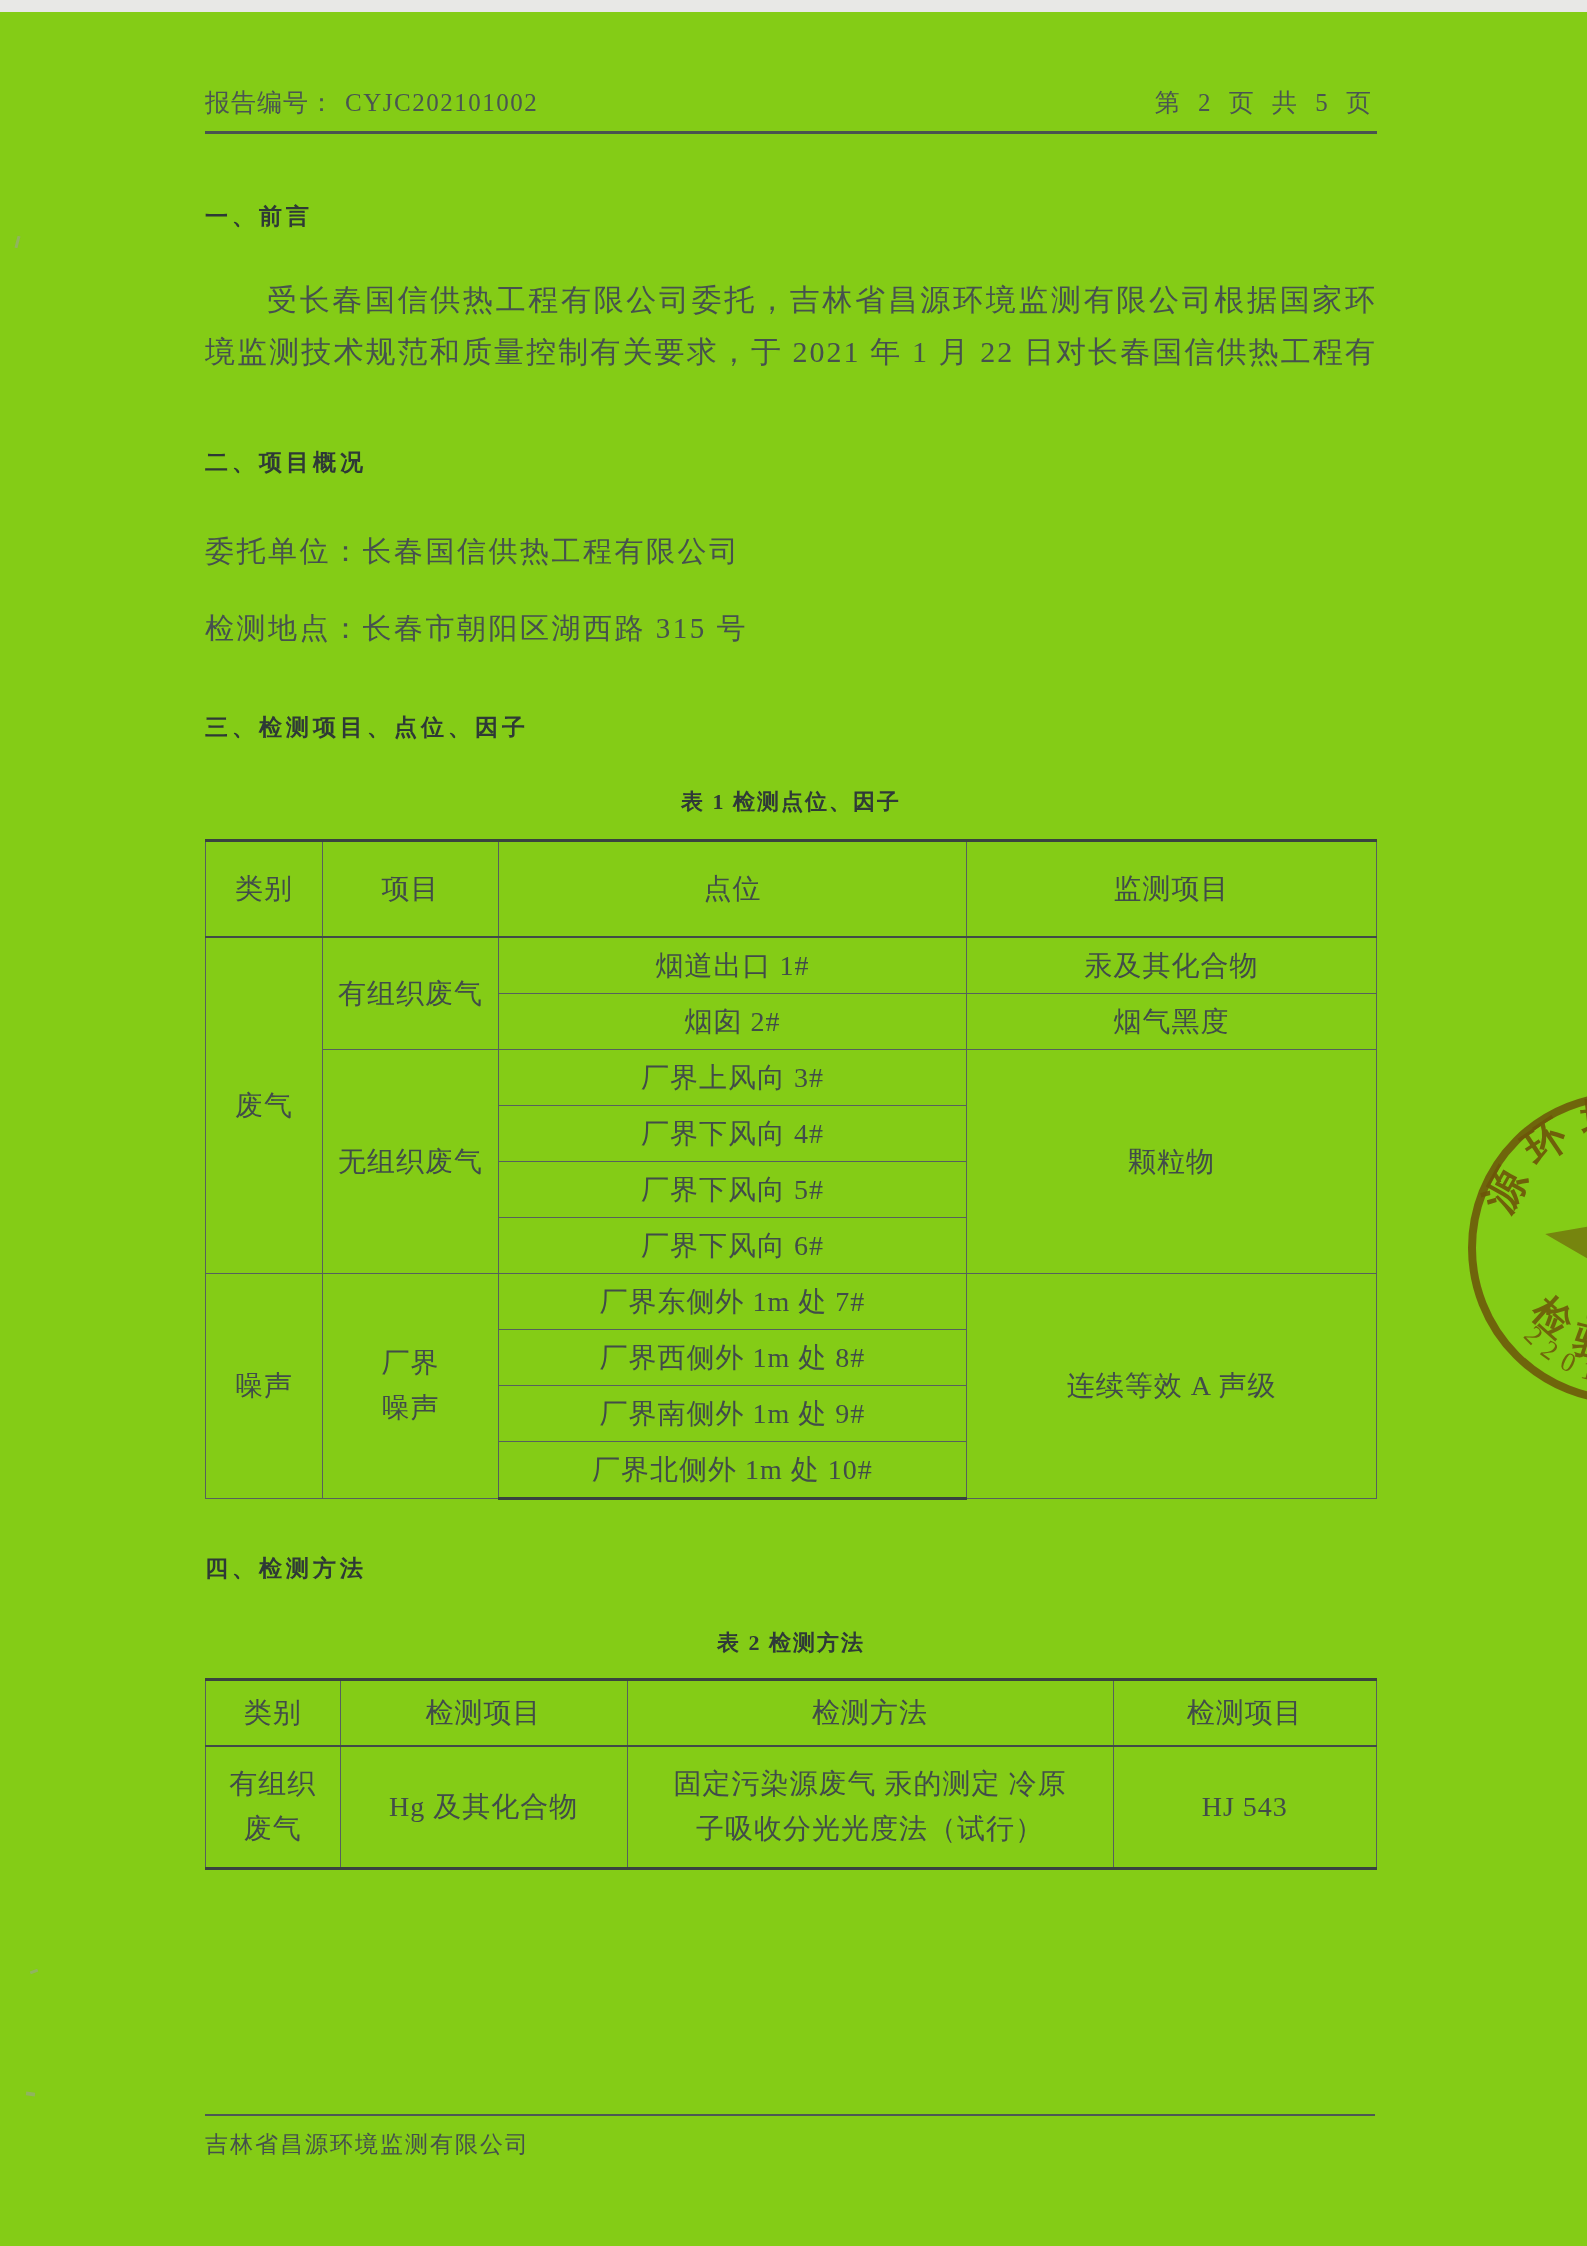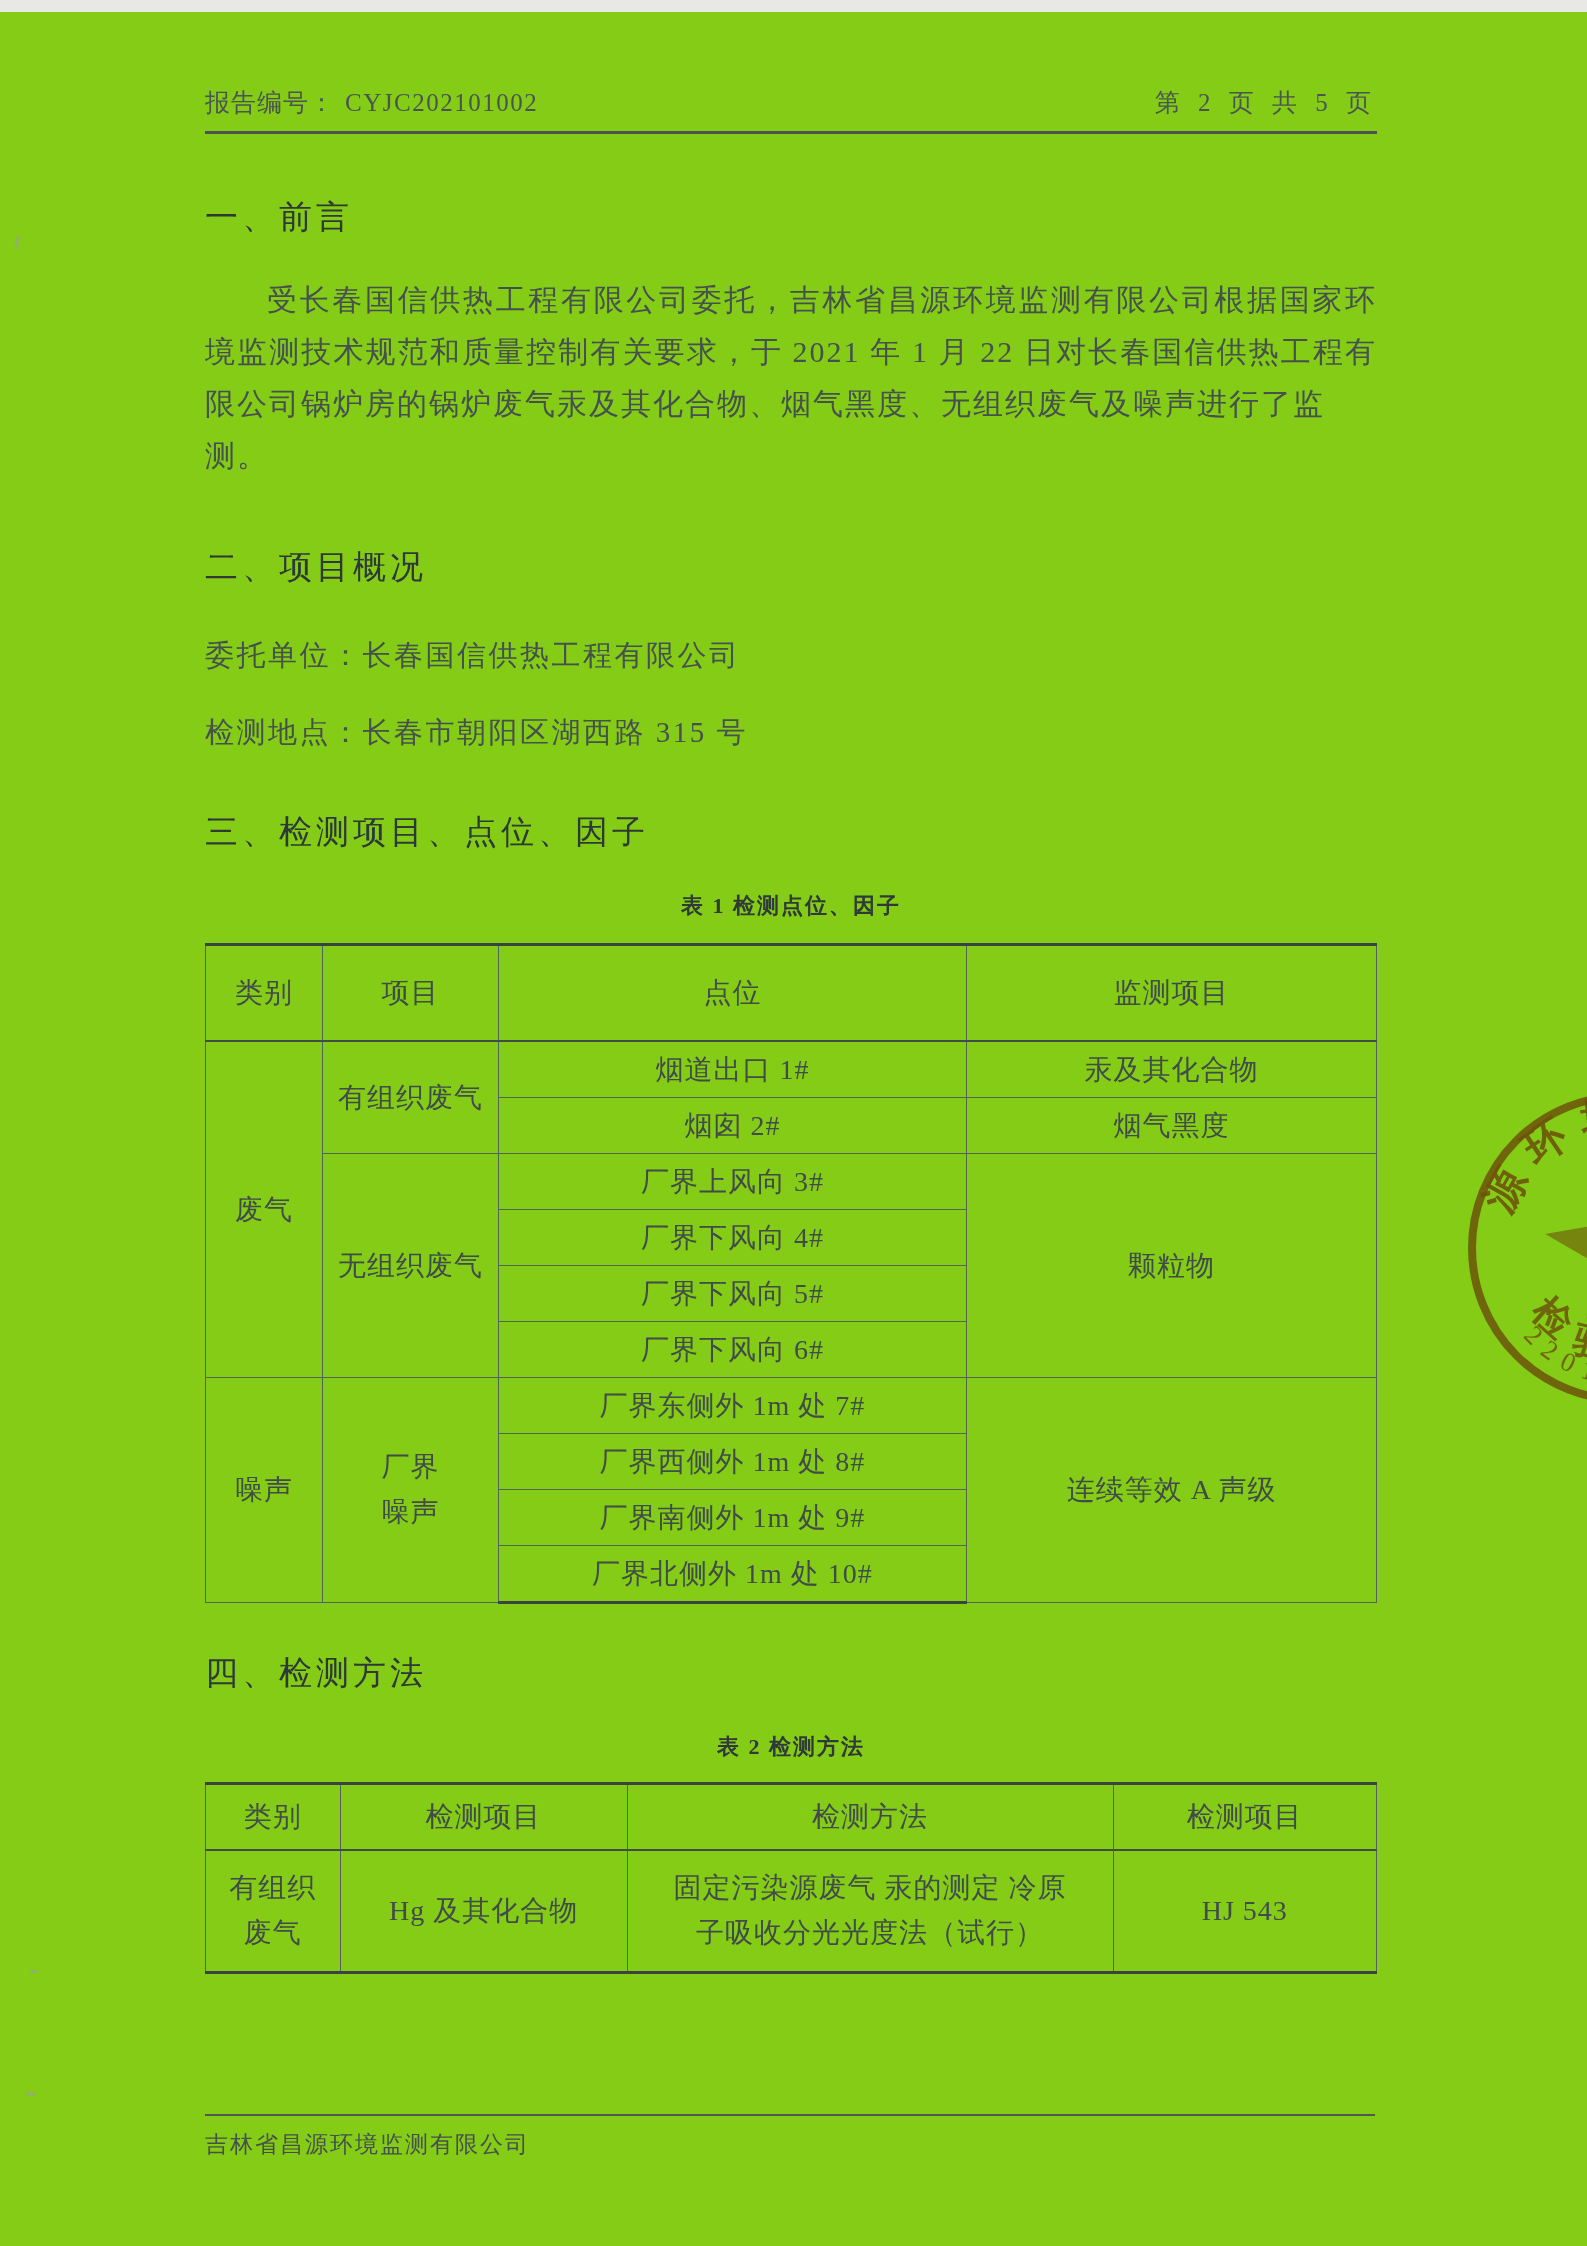--- a/index.html
+++ b/index.html
@@ -11,21 +11,21 @@
   }
   .content { padding:0 210px 0 205px; }
 
   
   .doc-header { padding-top:74px; display:flex; justify-content:space-between; align-items:flex-end; font-size:25px; letter-spacing:1px; color:#4a5551; }
   .doc-header .num { margin-left:10px; letter-spacing:1.5px; }
   .pageinfo { letter-spacing:6px; }
   .rule { margin-top:12px; border-bottom:3px solid #49544f; }
 
   
-  .sec { font-size:33px; font-weight:normal; color:#2e3936; letter-spacing:4px; line-height:42px; }
+  .sec { font-size:23px; font-weight:bold; color:#2e3936; letter-spacing:4px; line-height:42px; }
   .sec1 { margin-top:62px; }
   .sec2 { margin-top:64px; }
   .sec3 { margin-top:62px; }
   .sec4 { margin-top:48px; }
 
   .para { margin-top:36px; }
   .pline { font-size:30px; line-height:52px; letter-spacing:2px; }
   .pline.j { text-align:justify; text-align-last:justify; }
   .pline.first { text-indent:62px; }
 
@@ -73,21 +73,20 @@
         <span>报告编号：</span><span class="num">CYJC202101002</span>
       </div>
       <div class="pageinfo">第 2 页 共 5 页</div>
     </div>
     <div class="rule"></div>
 
     <div class="sec sec1">一、前言</div>
     <div class="para">
       <div class="pline first j">受长春国信供热工程有限公司委托，吉林省昌源环境监测有限公司根据国家环</div>
       <div class="pline j">境监测技术规范和质量控制有关要求，于 2021 年 1 月 22 日对长春国信供热工程有</div>
-      <div class="pline">限公司锅炉房的锅炉废气汞及其化合物、烟气黑度、无组织废气及噪声进行了监测。</div>
     </div>
 
     <div class="sec sec2">二、项目概况</div>
     <div>
       <div class="info-line">
         <span>委托单位：</span><span>长春国信供热工程有限公司</span>
       </div>
       <div class="info-line">
         <span>检测地点：</span><span>长春市朝阳区湖西路 315 号</span>
       </div>

